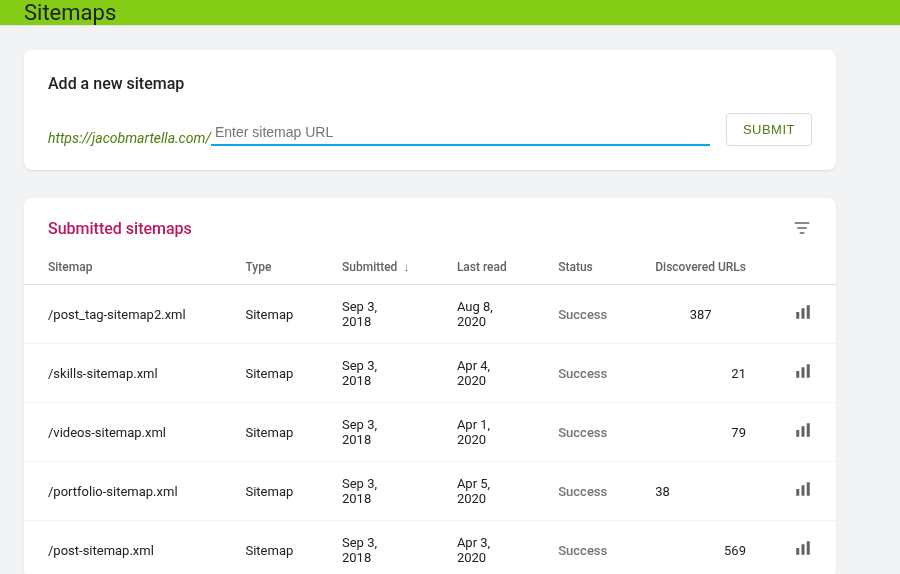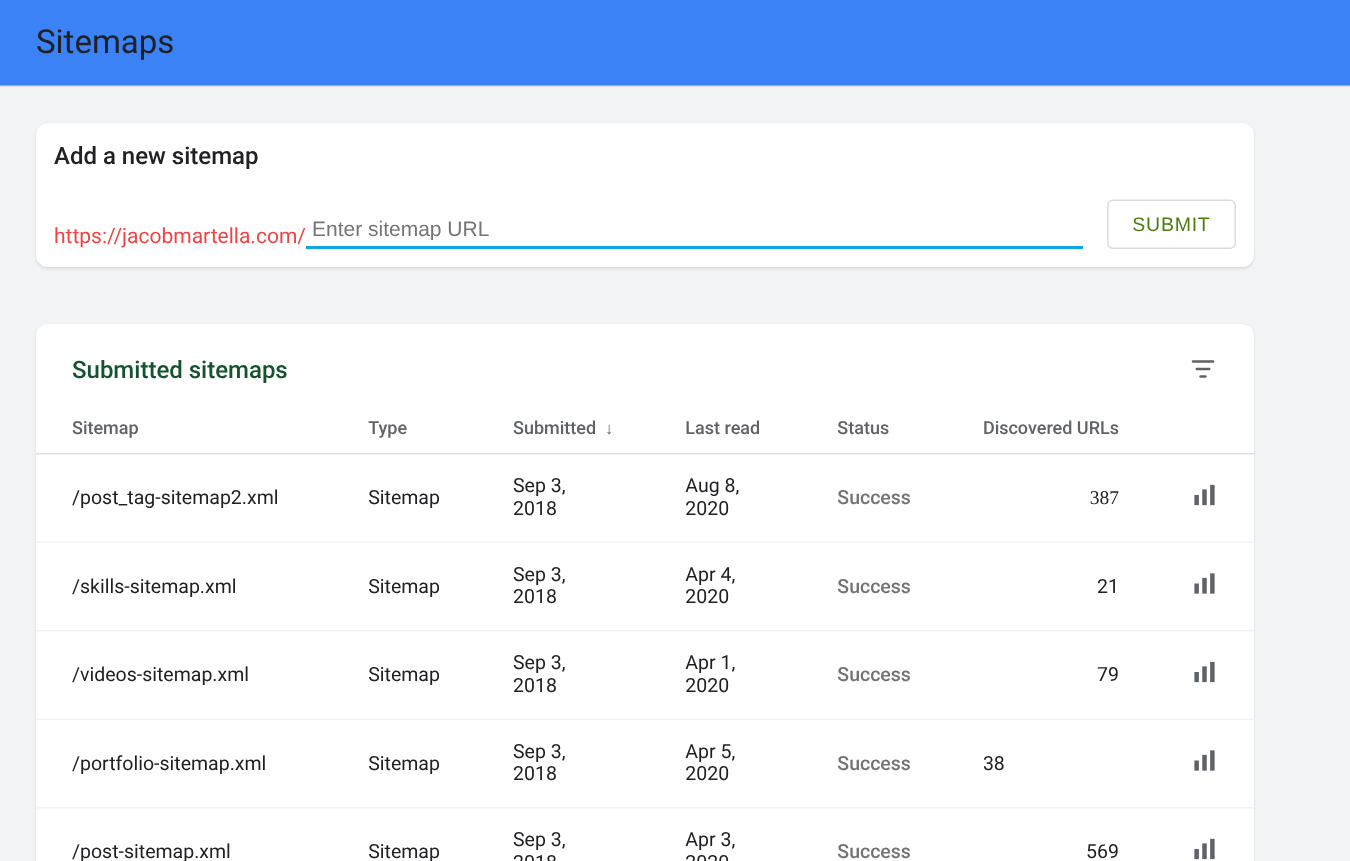--- a/index.html
+++ b/index.html
@@ -3,51 +3,52 @@
   <meta charset="utf-8">
   <style>
     * { box-sizing: border-box; margin: 0; padding: 0; }
     body {
       font-family: 'Roboto', Arial, sans-serif;
       background: #f1f3f4;
       color: #202124;
       font-size: 13px;
     }
     .page-header {
-      background: #3b82f6;
+      background: #84cc16;
       border-bottom: 1px solid #e0e0e0;
-      padding: 16px 24px;
+      padding: 0 24px;
     }
     .page-title {
       font-size: 22px;
       font-weight: 400;
       color: #202124;
     }
     .main-content {
       padding: 24px;
       max-width: 860px;
     }
     .card {
       background: #fff;
       border-radius: 8px;
       box-shadow: 0 1px 2px rgba(0,0,0,0.1);
-      margin-bottom: 38px;
-      padding: 12px;
+      margin-bottom: 28px;
+      padding: 24px;
     }
     .card-title {
       font-size: 16px;
       font-weight: 500;
       color: #202124;
       margin-bottom: 20px;
     }
     .url-prefix {
-      color: #ef4444;
+      color: #4d7c0f;
       font-size: 14px;
       white-space: nowrap;
       padding-right: 0;
+      font-style: italic;
     }
     .url-input-wrapper {
       flex: 1;
       border-bottom: 2px solid #0ea5e9;
       margin-right: 16px;
     }
     .url-input {
       border: none;
       outline: none;
       font-size: 14px;
@@ -79,21 +80,21 @@
     }
     .table-header-row {
       display: flex;
       align-items: center;
       justify-content: space-between;
       padding: 20px 24px 12px 24px;
     }
     .table-card-title {
       font-size: 16px;
       font-weight: 500;
-      color: #14532d;
+      color: #be185d;
     }
     .filter-icon {
       cursor: pointer;
       color: #5f6368;
       display: flex;
       align-items: center;
     }
     table {
       width: 100%;
       border-collapse: collapse;
@@ -210,21 +211,21 @@
           <th class="col-action"></th>
         </tr>
       </thead>
       <tbody id="sitemap-rows">
           <tr>
     <td>/post_tag-sitemap2.xml</td>
     <td>Sitemap</td>
     <td>Sep 3, 2018</td>
     <td>Aug 8, 2020</td>
     <td class="status-success">Success</td>
-    <td class="col-urls-val" style="text-align:right;font-family:Liberation Serif, serif;">387</td>
+    <td class="col-urls-val" style="text-align:center;">387</td>
     <td class="col-action-val">
       <span class="bar-icon">
         <svg width="18" height="18" viewBox="0 0 24 24" fill="#5f6368">
           <rect x="3" y="12" width="4" height="9"></rect>
           <rect x="10" y="7" width="4" height="14"></rect>
           <rect x="17" y="3" width="4" height="18"></rect>
         </svg>
       </span>
     </td>
   </tr>

